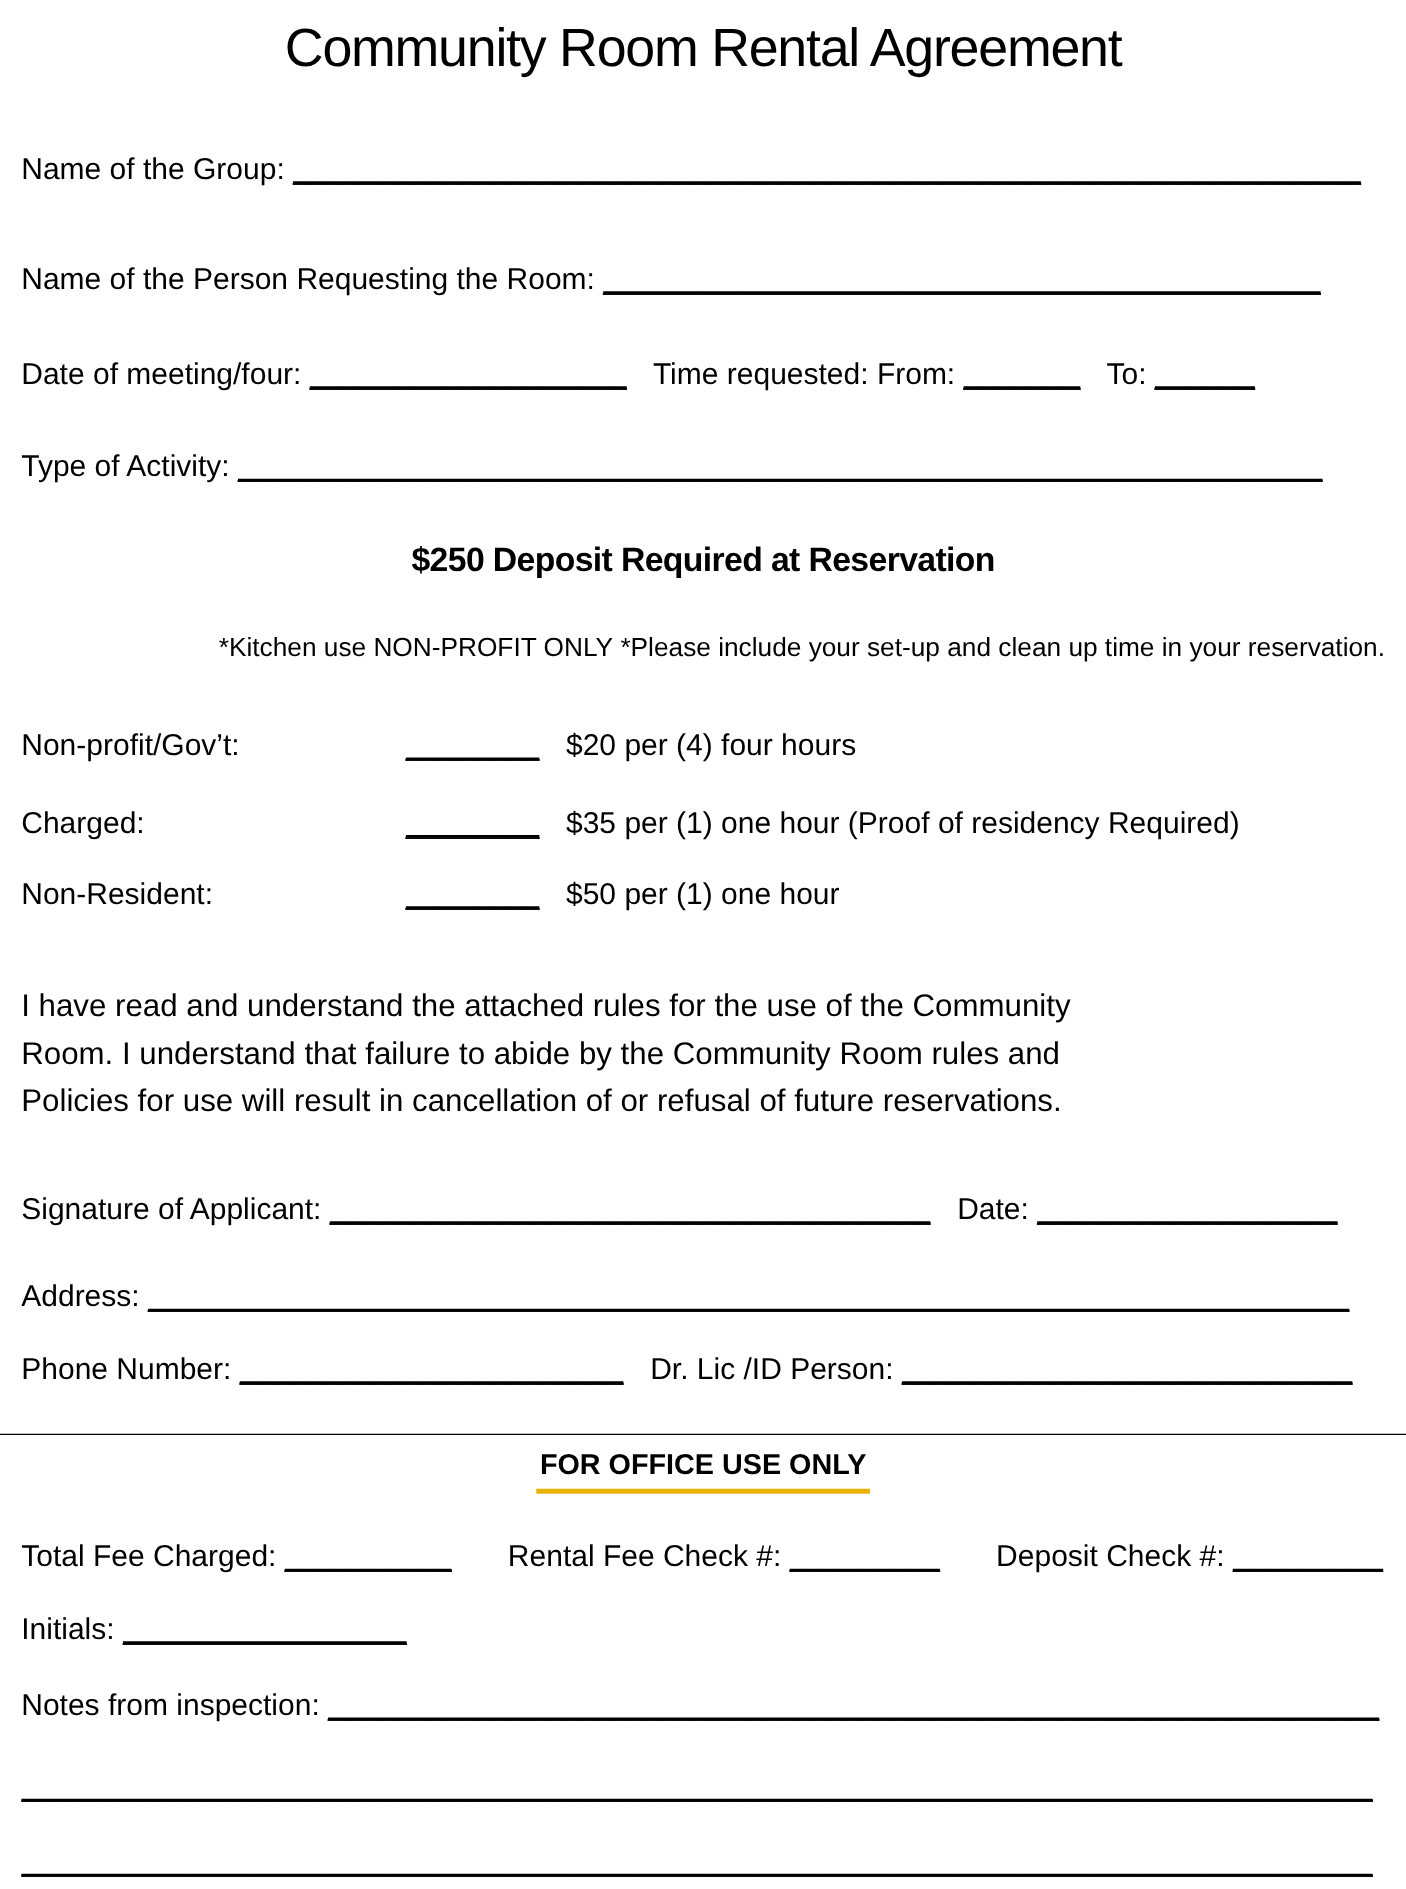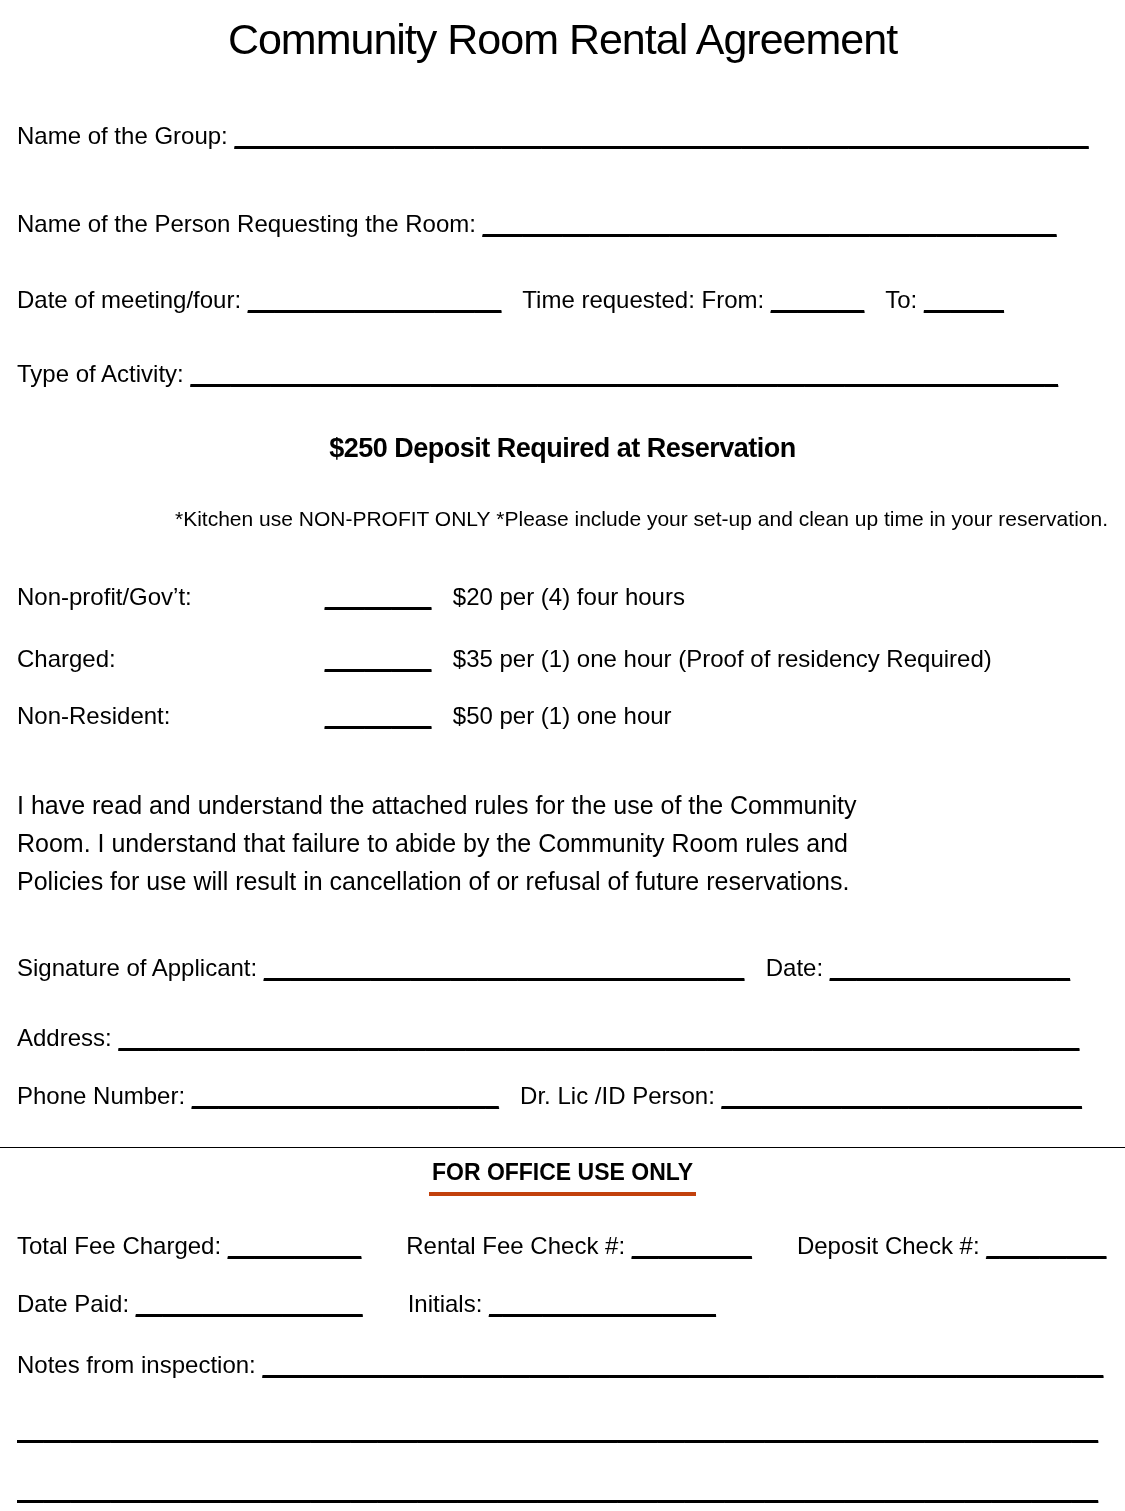--- a/index.html
+++ b/index.html
@@ -6,21 +6,21 @@
   html,body { background:#ffffff; }
   body {
     width:1125px; height:1511px; position:relative; overflow:hidden;
     color:#000; font-family:"Liberation Sans", sans-serif; font-size:24px;
   }
   .row { position:absolute; left:17px; width:1091px; white-space:nowrap; overflow:hidden; line-height:1.2; }
   .center { left:0; width:1125px; text-align:center; }
   .page-title { font-size:43px; font-weight:normal; letter-spacing:-1px; }
   .section-title { font-size:27px; font-weight:bold; letter-spacing:-0.5px; }
   .office-title-wrap { position:absolute; left:0; top:1158px; width:1125px; text-align:center; }
-  .office-title { display:inline-block; font-size:23px; font-weight:bold; border-bottom:4px solid #c2410c; padding:0 3px 6px 3px; }
+  .office-title { display:inline-block; font-size:23px; font-weight:bold; border-bottom:4px solid #eab308; padding:0 3px 6px 3px; }
   .note-small { font-size:21px;text-align:right; }
   .note-left { display:inline-block; width:420px; }
   .fee-label { display:inline-block; width:301px; }
   .ack { font-weight:normal; font-size:25px; line-height:38px; white-space:nowrap; }
   .divider { position:absolute; left:0; top:1147px; width:1125px; border-top:1px solid #000; }
   .blank { letter-spacing:0;text-decoration:underline; }
   .sp { display:inline-block; width:8px; }
   .office-row { display:flex; gap:45px; }
 </style>
 </head>
@@ -125,24 +125,20 @@
     <span class="blank">_________</span>
   </span>
   <span>
     <span>Deposit Check #:</span>
     <span class="blank">_________</span>
   </span>
 </div>
 
 <div class="row office-row" style="top:1290px">
   <span>
-    <span>Date Paid:</span>
-    <span class="blank">_________________</span>
-  </span>
-  <span>
     <span>Initials:</span>
     <span class="blank">_________________</span>
   </span>
 </div>
 
 <div class="row" style="top:1351px">
   <span>Notes from inspection:</span>
   <span class="blank">_______________________________________________________________</span>
 </div>
 

